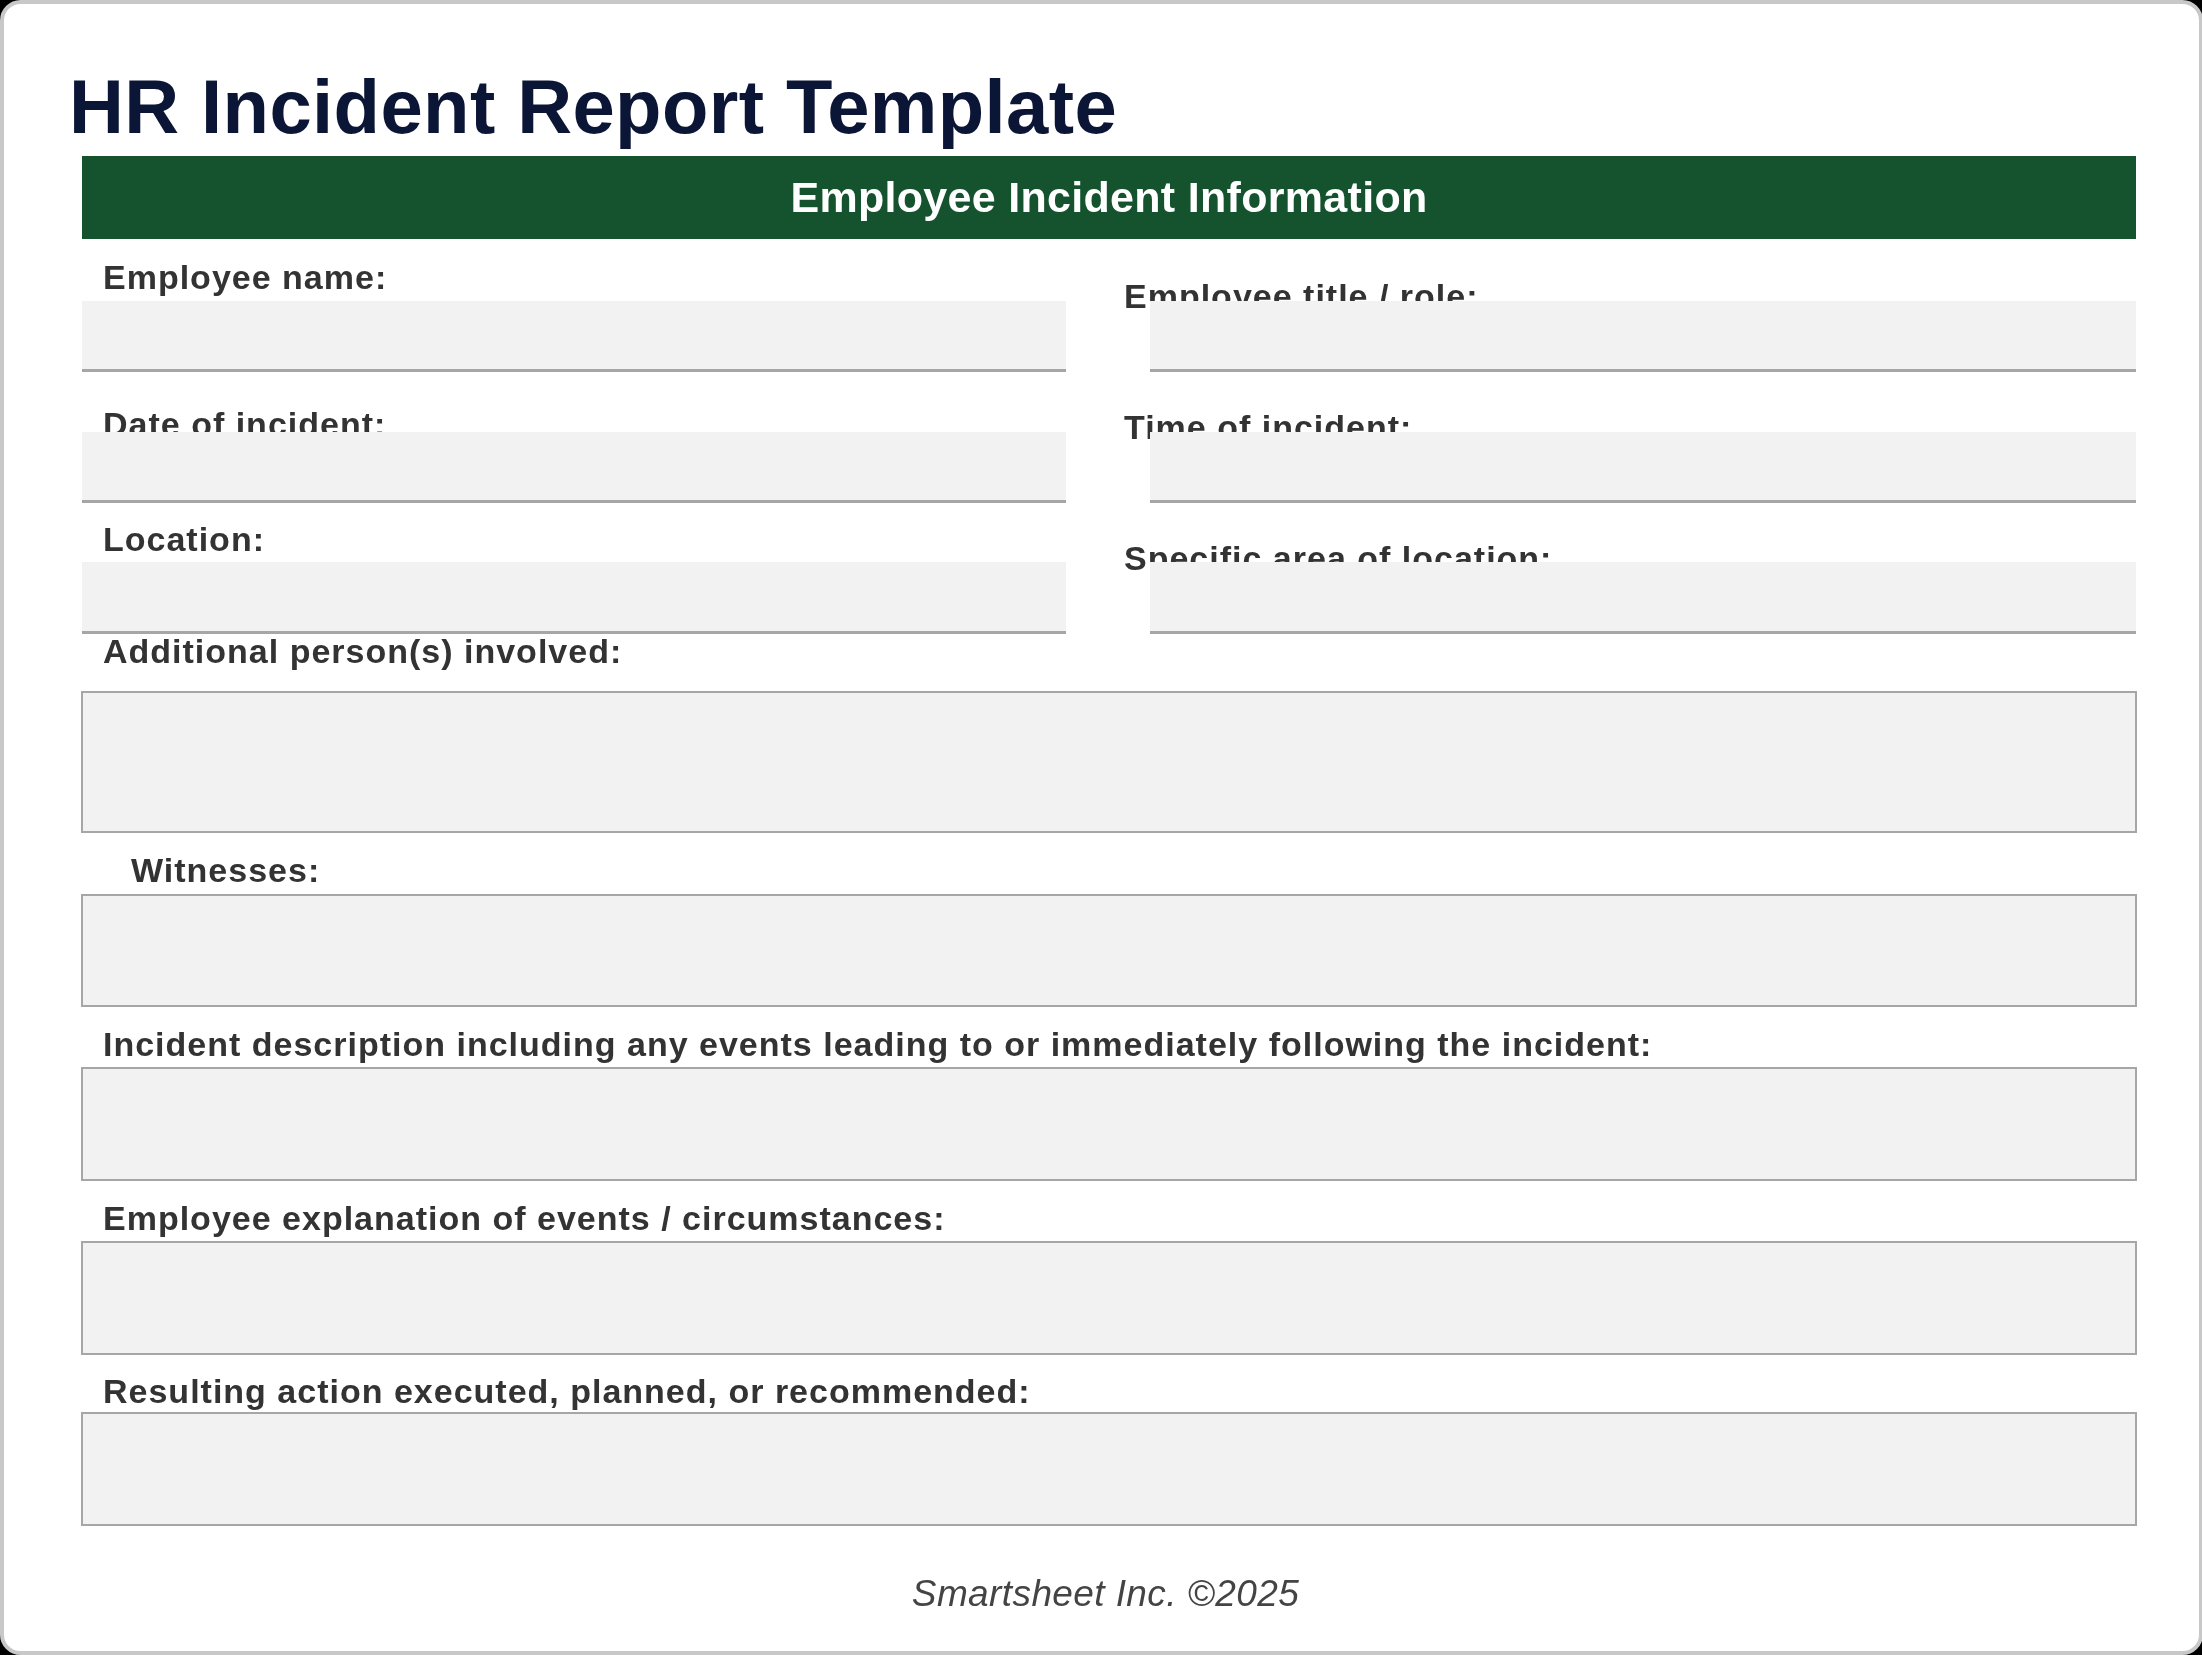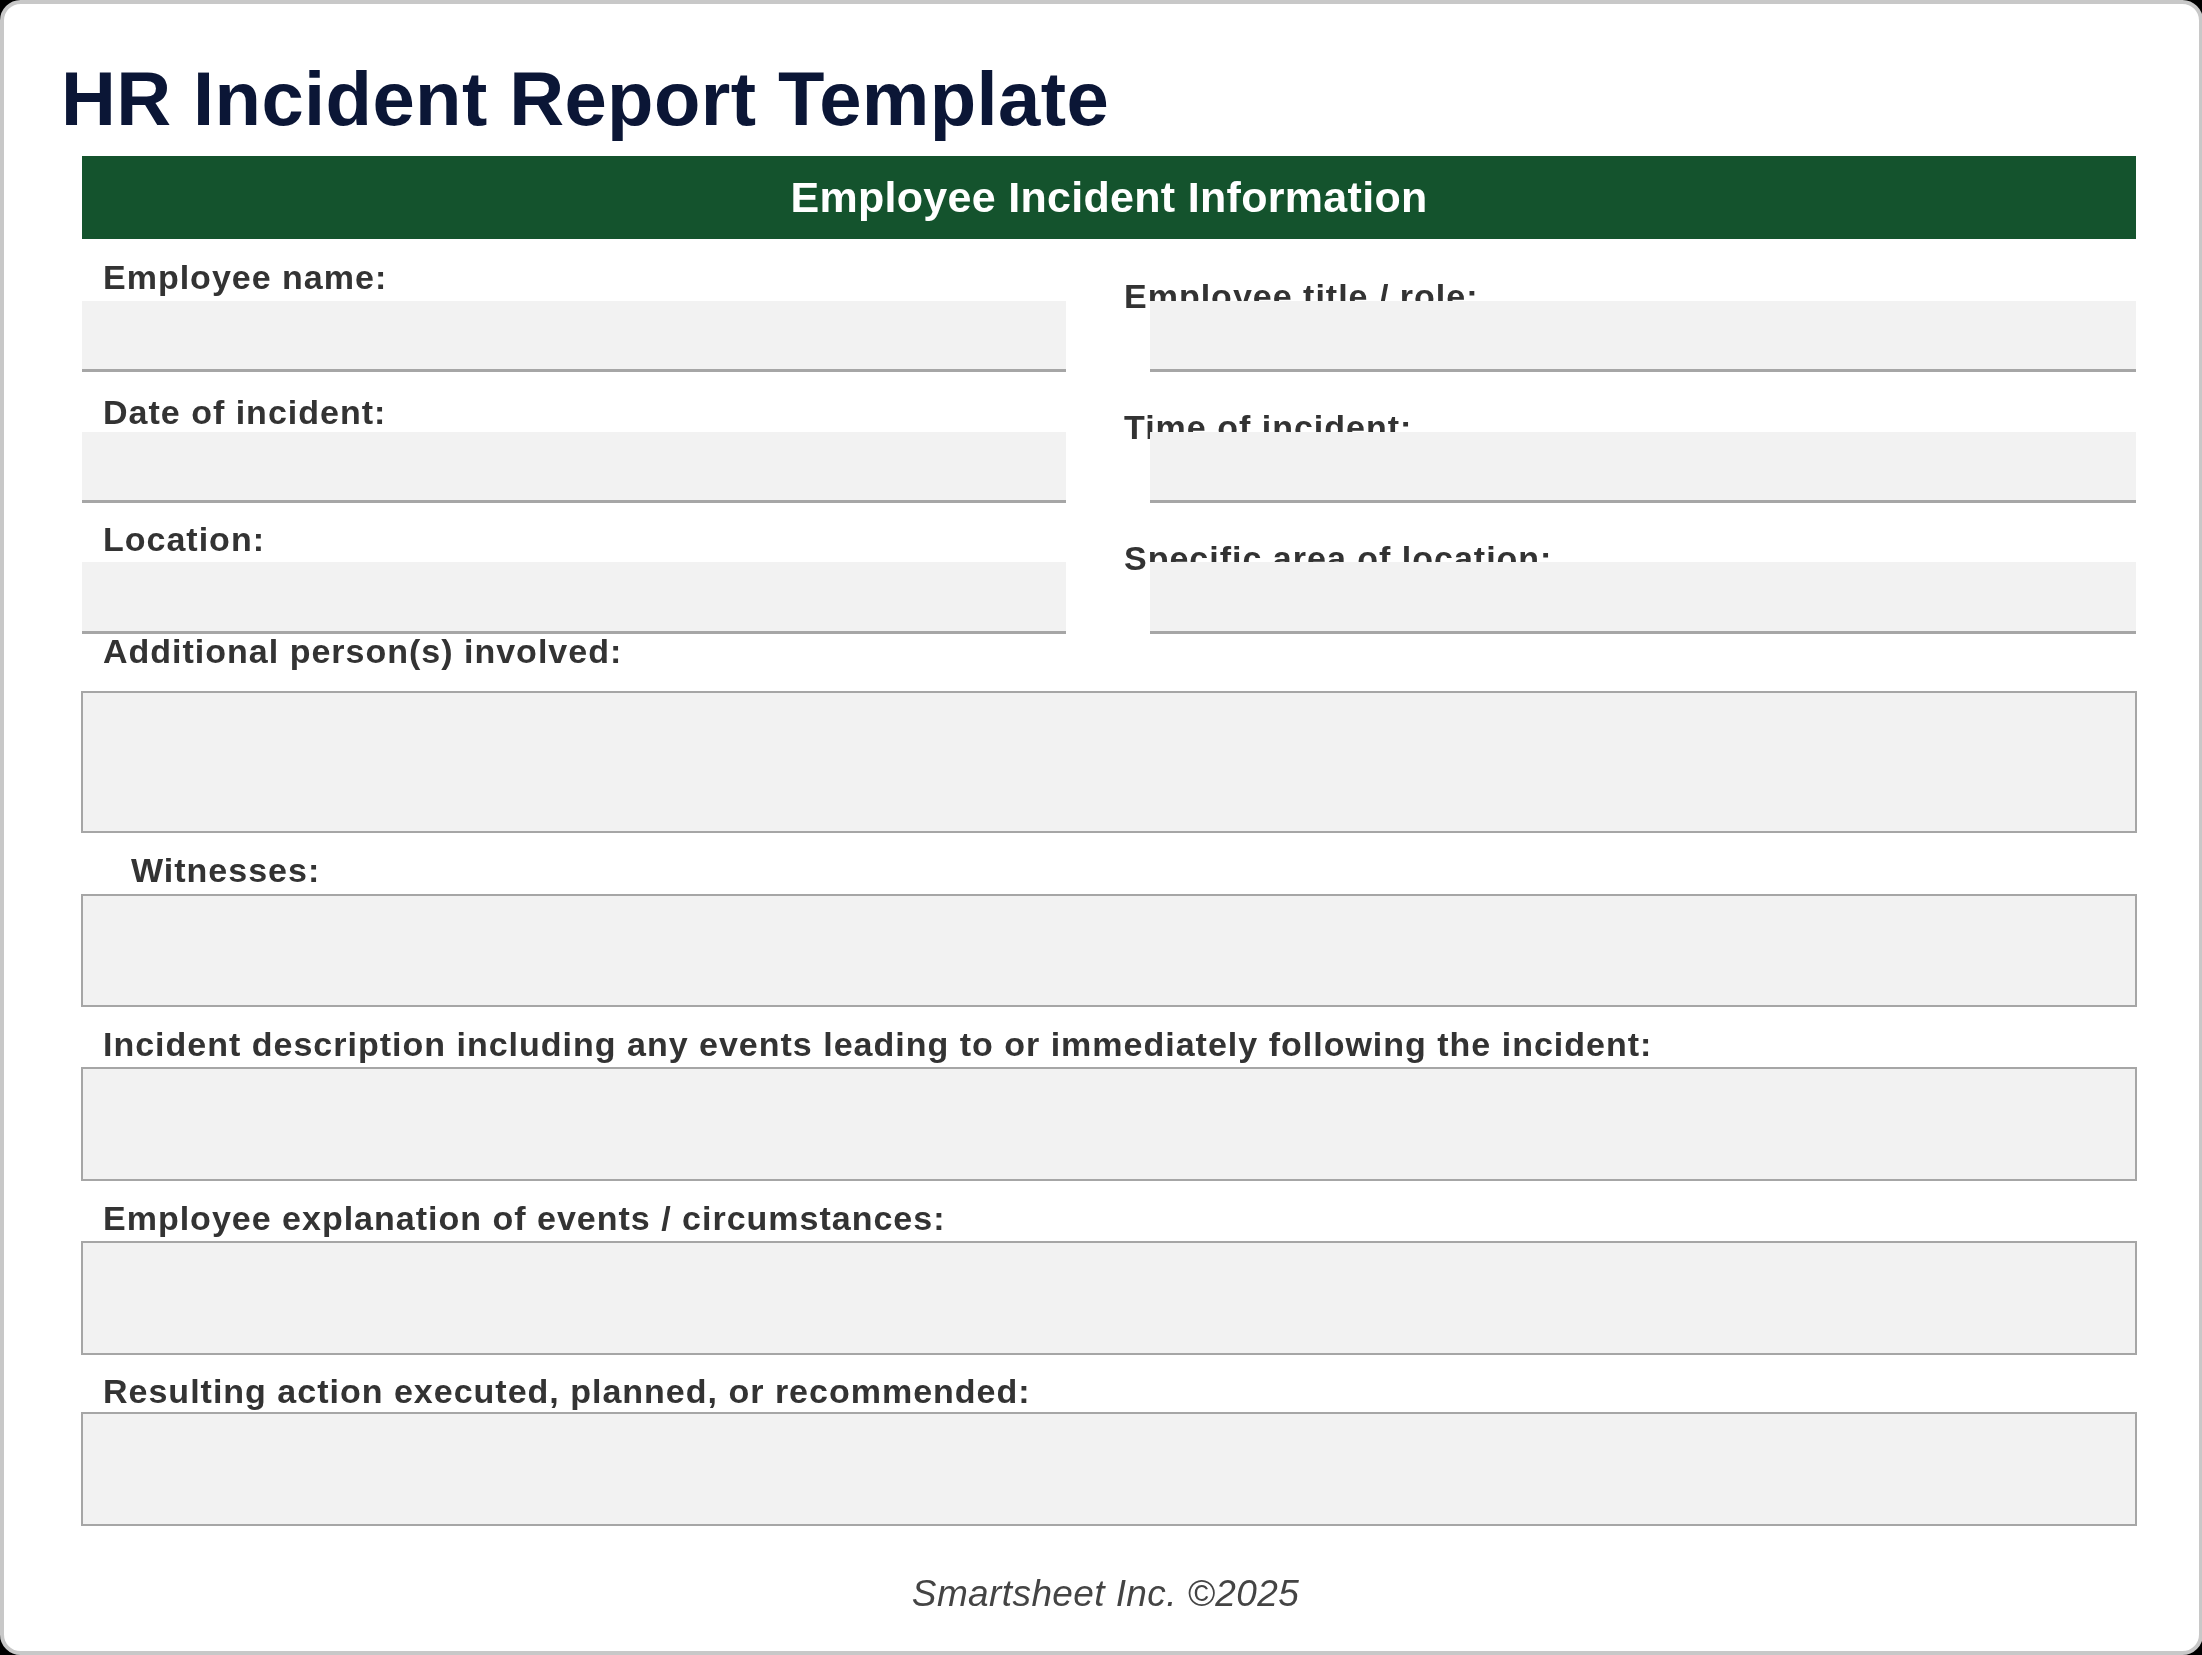--- a/index.html
+++ b/index.html
@@ -21,21 +21,21 @@
       height: 1655px;
       box-sizing: border-box;
       background: #ffffff;
       border: 4.3px solid #c8c8c8;
       border-radius: 20.6px;
     }
     .title {
       position: absolute;
       left: 53px;
       top: 48px;
-      margin: 4px;
+      margin: 12px;
       font-size: 76px;
       line-height: 86px;
       font-weight: 700;
       color: #0b1636;
       letter-spacing: 0.4px;
       white-space: nowrap;
     }
     .section-bar {
       position: absolute;
       left: 78px;
@@ -104,21 +104,21 @@
   <div class="section-bar">
     <span>Employee Incident Information</span>
   </div>
 
   <div class="label lbl-left" style="top:254px;text-align:center;">Employee name:</div>
   <div class="line-field col-left" style="top:297px;height:71px;"></div>
 
   <div class="label lbl-right" style="top:254px;">Employee title / role:</div>
   <div class="line-field col-right" style="top:297px;height:71px;"></div>
 
-  <div class="label lbl-left" style="top:389px;">Date of incident:</div>
+  <div class="label lbl-left" style="top:401px;">Date of incident:</div>
   <div class="line-field col-left" style="top:428px;height:71px;"></div>
 
   <div class="label lbl-right" style="top:385px;">Time of incident:</div>
   <div class="line-field col-right" style="top:428px;height:71px;"></div>
 
   <div class="label lbl-left" style="top:516px;">Location:</div>
   <div class="line-field col-left" style="top:558px;height:72px;"></div>
 
   <div class="label lbl-right" style="top:516px;">Specific area of location:</div>
   <div class="line-field col-right" style="top:558px;height:72px;"></div>

